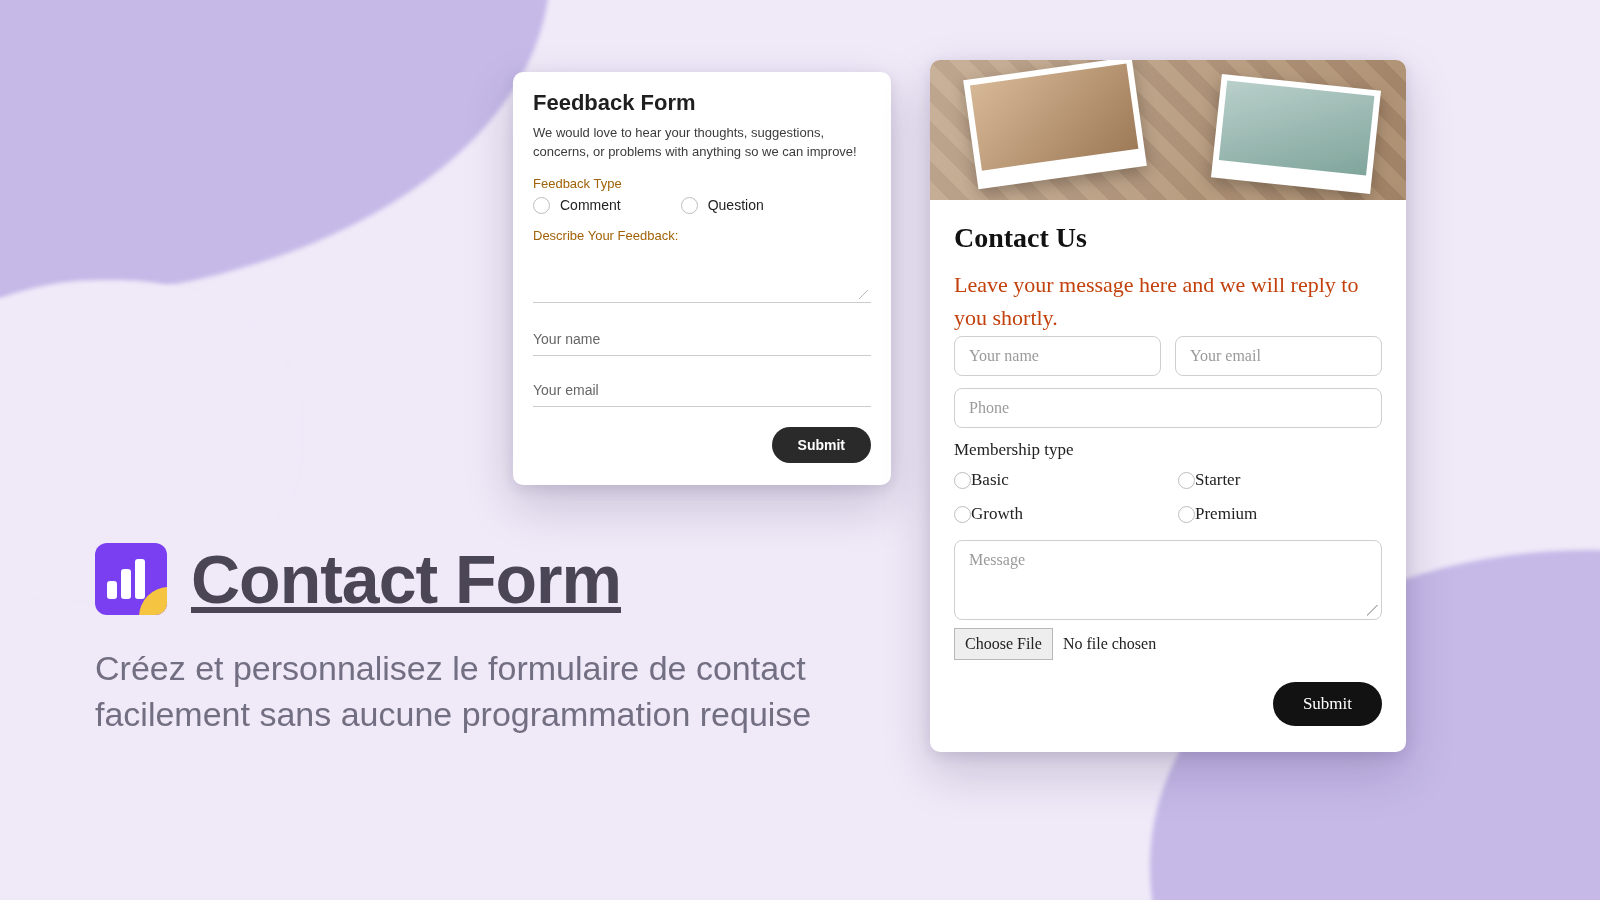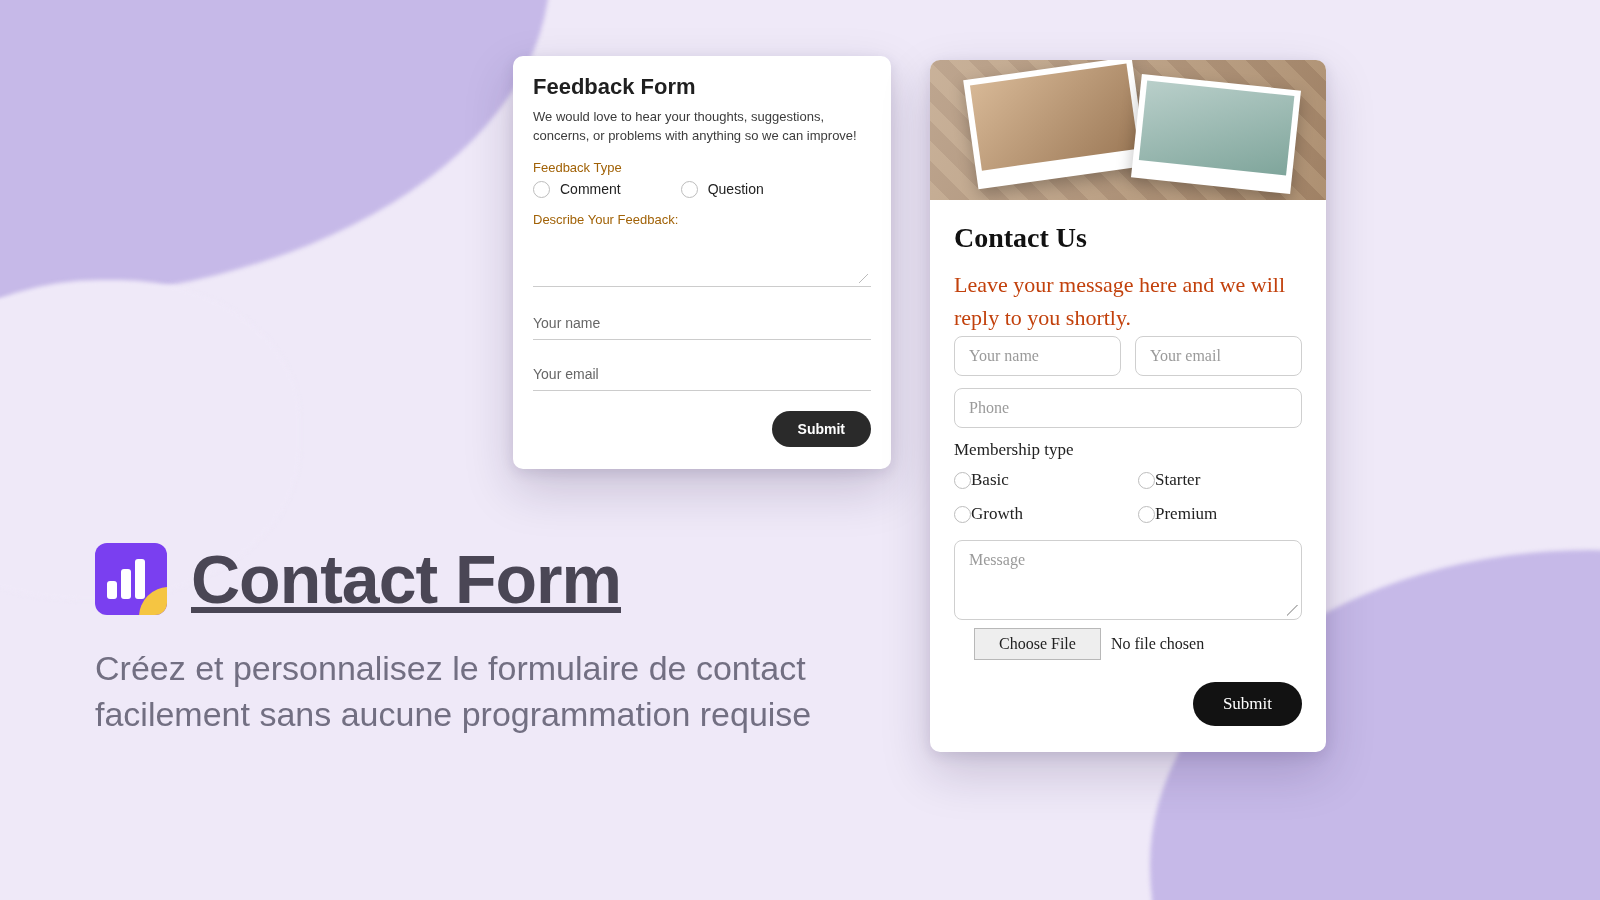--- a/index.html
+++ b/index.html
@@ -44,21 +44,21 @@
   
   .card {
     position: absolute;
     background: #fff;
     border-radius: 10px;
     box-shadow: 0 20px 50px rgba(30,10,60,.18), 0 4px 14px rgba(30,10,60,.10);
     z-index: 3;
   }
 
   
-  .card.feedback { left: 513px; top: 56px; width: 378px; padding: 18px 20px 22px; }
+  .card.feedback { left: 513px; top: 72px; width: 378px; padding: 18px 20px 22px; }
   .fb-title { font-size: 22px; font-weight: 700; color: #1f1f1f; margin-bottom: 8px; }
   .fb-desc { font-size: 13px; line-height: 1.45; color: #3c3c3c; margin-bottom: 14px; }
   .fb-label { font-size: 13px; color: #a16207; margin-bottom: 6px; display: block; }
   .fb-radios { display: flex; gap: 60px; margin-bottom: 14px; }
   .radio { display: flex; align-items: center; gap: 10px; font-size: 14px; color: #222; cursor: pointer; }
   .radio-dot {
     width: 17px; height: 17px; border: 1.5px solid #bdbdbd; border-radius: 50%; background: #fff;
   }
   .fb-textarea {
     width: 100%; height: 54px; border: none; border-bottom: 1px solid #ccc;
@@ -72,21 +72,21 @@
   }
   .fb-line-input::placeholder { color: #666; }
   .fb-row { margin-bottom: 16px; }
   .fb-submit {
     float: right; margin-top: 4px;
     background: #2a2a2a; color: #fff; border: none;
     padding: 10px 26px; border-radius: 22px; font-size: 14px; font-weight: 600; cursor: pointer;
   }
 
   
-  .card.contact { left: 930px; top: 60px; width: 396px; padding: 0 0 26px; font-family: Georgia, "Times New Roman", serif; }
+  .card.contact { left: 930px; top: 60px; width: 476px; padding: 0 0 26px; font-family: Georgia, "Times New Roman", serif; }
   .contact-hero {
     height: 140px; width: 100%;
     background:
       linear-gradient(115deg, rgba(255,255,255,.25), rgba(0,0,0,.05)),
       repeating-linear-gradient(45deg, #b79878 0 14px, #a8886a 14px 28px),
       linear-gradient(180deg, #d6c2a6, #bfa183);
     position: relative; overflow: hidden;
     border-radius: 10px 10px 0 0;
   }
   .polaroid {
@@ -117,21 +117,21 @@
   .cu-radio { display: flex; align-items: center; font-size: 17px; color: #222; cursor: pointer; }
   .cu-dot { width: 17px; height: 17px; border: 1.5px solid #bdbdbd; border-radius: 50%; }
   .cu-textarea { height: 80px; resize: none;
     background:
       linear-gradient(135deg, transparent 7px, #bbb 7px, #bbb 8px, transparent 8px) bottom right / 14px 14px no-repeat,
       #fff;
   }
   .file-row { display: flex; align-items: center; gap: 10px; margin-top: 4px; }
   .choose-btn {
     border: 1px solid #b8b8b8; background: #eee; color: #222;
-    font-family: Georgia, serif; font-size: 16px; padding: 6px 24px; cursor: pointer; margin-left: 20px;
+    font-family: Georgia, serif; font-size: 16px; padding: 6px 10px; cursor: pointer;
   }
   .nofile { font-size: 16px; color: #222; }
   .cu-submit {
     float: right; margin: 22px 24px 0 0;
     background: #121212; color: #fff; border: none;
     padding: 12px 30px; border-radius: 26px; font-size: 17px; font-family: Georgia, serif; cursor: pointer;
   }
 </style>
 </head>
 <body>

